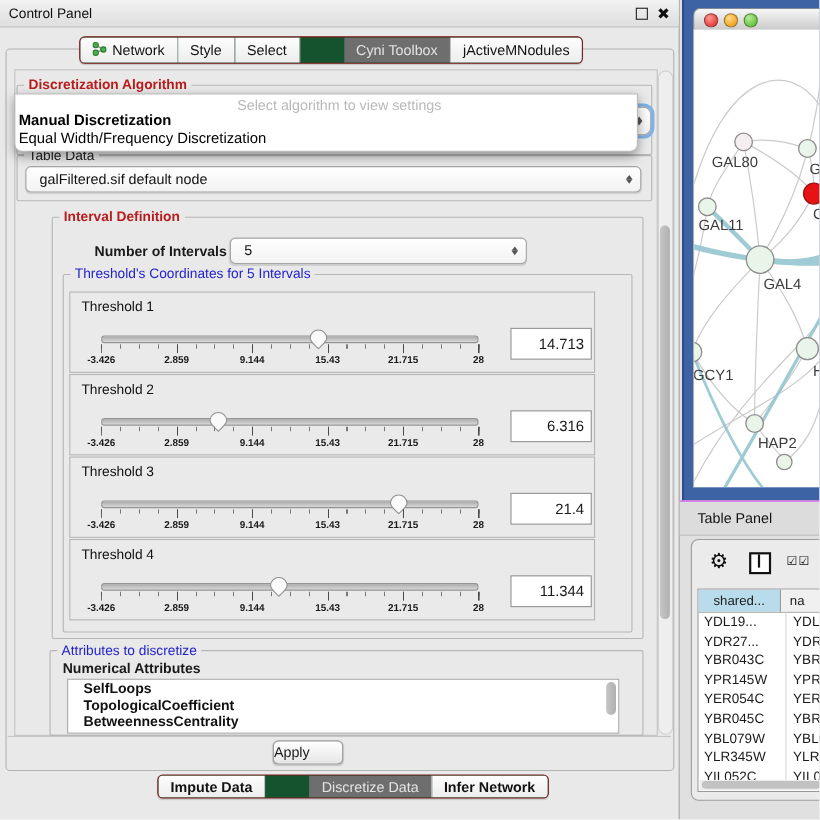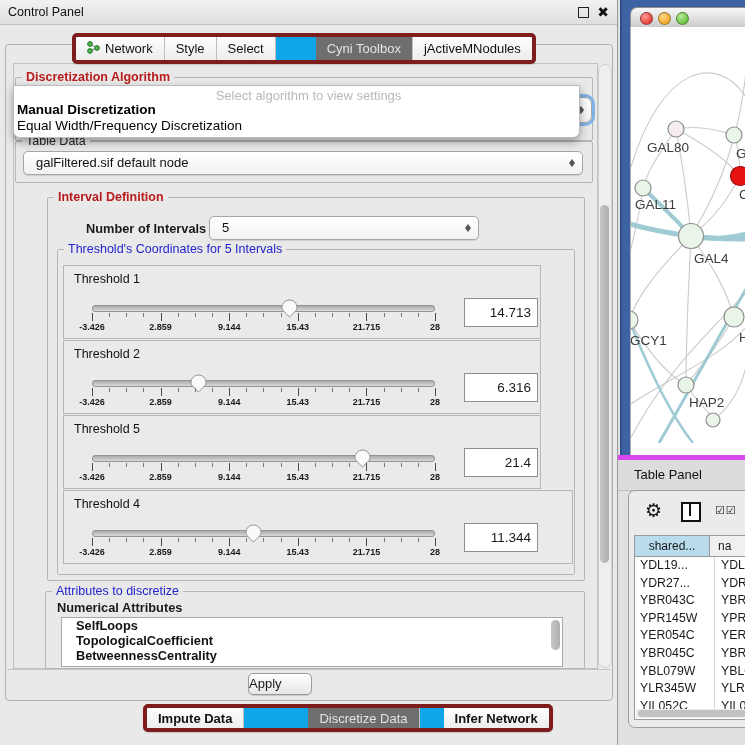--- a/index.html
+++ b/index.html
@@ -8,22 +8,22 @@
         overflow:hidden;-webkit-font-smoothing:antialiased;}
   .ap{position:absolute;}
   
   .cpanel{left:0;top:0;width:617px;height:745px;background:#e9e9e9;border-right:1px solid #9a9a9a;}
   .titlebar{left:0;top:0;width:617px;height:24px;background:linear-gradient(#f2f2f2,#dedede);
             border-bottom:1px solid #c0c0c0;}
   .titletext{left:8px;top:0;line-height:24px;font-size:12.5px;color:#111;}
   .floaticon{right:28px;top:7px;width:9px;height:9px;border:1.5px solid #222;background:transparent;}
   .closeicon{right:8px;top:2px;font-size:14px;font-weight:bold;color:#111;line-height:20px;}
   
-  .tabgroup{display:flex;height:23px;border:4px solid #7f1d1d;border-radius:5px;overflow:hidden;
-            background:#0ea5e9;box-shadow:0 1px 1px rgba(0,0,0,.15);z-index:30;}
+  .tabgroup{display:flex;height:23px;border:1px solid #7f1d1d;border-radius:5px;overflow:hidden;
+            background:#14532d;box-shadow:0 1px 1px rgba(0,0,0,.15);z-index:30;}
   .tab{display:flex;align-items:center;gap:5px;padding:0 11px;font-size:13px;
        background:linear-gradient(#fdfdfd,#ededed);color:#111;border-right:1px solid #bfbfbf;white-space:nowrap;}
   .tab:last-child{border-right:none;}
   .tab.active{background:#6e6e6e;color:#e3e3e3;margin-left:40px;}
   
   .content{left:5px;top:44px;width:606px;height:655px;border:1px solid #b2b2b2;border-radius:4px;background:#e9e9e9;}
   .viewport{left:7px;top:18px;width:583px;height:604px;border:1px solid #c2c2c2;background:#e9e9e9;}
   .group{border:1px solid #b6b6b6;border-radius:2px;}
   .grouplabel{position:absolute;top:-8px;left:6px;background:#e9e9e9;padding:0 4px;font-size:12.5px;white-space:nowrap;}
   .green{color:#b91c1c;font-weight:bold;} .blue{color:#2323cc;} .plain{color:#222;}
@@ -59,22 +59,22 @@
   .vthumb{position:absolute;background:linear-gradient(90deg,#c6c6c6,#b0b0b0);border-radius:5px;}
   .button{background:linear-gradient(#ffffff,#e6e6e6);border:1px solid #9b9b9b;border-radius:5px;
           text-align:left;font-size:13px;line-height:19px;box-shadow:0 1px 1px rgba(0,0,0,.15);}
   .scrollbar{background:#eeeeee;border:1px solid #cfcfcf;border-radius:7px;}
   
   .rightbg{left:618px;top:0;width:127px;height:745px;background:#e0e0e0;}
   .bluedesk{left:620px;top:0;width:125px;height:455px;background:#3e63a5;border-left:2px solid #2e4f8c;}
   .nwtitle{left:630px;top:7px;width:115px;height:20px;border-radius:7px 0 0 0;
            background:linear-gradient(#f7f7f7,#c9c9c9);border:1px solid #8f8f8f;border-right:none;}
   .light{position:absolute;top:4px;width:11px;height:11px;border-radius:50%;border:1px solid rgba(0,0,0,.35);}
-  .canvas{left:630px;top:27px;width:115px;height:530px;background:#ffffff;border-left:1px solid #adadad;overflow:hidden;}
-  .tpbar{left:618px;top:455px;width:127px;height:30px;background:#dcdcdc;border-top:5px solid #d946ef;
+  .canvas{left:630px;top:27px;width:115px;height:416px;background:#ffffff;border-left:1px solid #adadad;overflow:hidden;}
+  .tpbar{left:618px;top:455px;width:127px;height:30px;background:#dcdcdc;border-top:1px solid #d946ef;
          border-bottom:1px solid #bdbdbd;}
   .tpbartext{left:16px;top:0;line-height:29px;font-size:13px;color:#111;}
   .twin{left:628px;top:490px;width:130px;height:236px;background:#ebebeb;border:1px solid #9d9d9d;border-radius:7px;}
   .geari{position:absolute;left:16px;top:8px;font-size:19px;color:#111;}
   .colicon{position:absolute;left:52px;top:11px;width:16px;height:16px;border:2px solid #111;background:#fff;}
   .colicon:before{content:"";position:absolute;left:6px;top:0;width:2px;height:12px;background:#111;}
   .checks{position:absolute;left:86px;top:13px;font-size:11px;color:#111;letter-spacing:1px;}
   .tbl{position:absolute;left:5px;top:44px;width:120px;height:183px;background:#fff;border:1px solid #9a9a9a;overflow:hidden;}
   .thead{display:flex;height:20px;border-bottom:1px solid #999;}
   .th1{width:74px;background:#b9dcec;border-right:1px solid #999;text-align:center;line-height:20px;font-size:12px;}
@@ -201,41 +201,41 @@
           <span class="tl" style="left:20%">2.859</span>
           <span class="tl" style="left:40%">9.144</span>
           <span class="tl" style="left:60%">15.43</span>
           <span class="tl" style="left:80%">21.715</span>
           <span class="tl" style="left:100%">28</span>
         </div>
         <div class="vbox">6.316</div>
       </div>
 
       <div class="tbox" style="top:370px;">
-        <div class="tlabel">Threshold 5</div>
+        <div class="tlabel">Threshold 3</div>
         <div class="trackwrap">
           <div class="track"></div>
           <svg class="handle" width="17" height="19" viewBox="0 0 17 19" style="left: calc(78.9983% - 8.5px);">
               <path d="M8.5,1 C12.6,1 16,4.2 16,8.2 C16,11.6 13,13.4 8.5,18 C4,13.4 1,11.6 1,8.2 C1,4.2 4.4,1 8.5,1 Z" fill="#fafafa" stroke="#8f8f8f"></path>
             </svg>
         </div>
         <div class="ticks-minor"></div>
           <div class="ticks-major"></div>
         <div class="ticklabels">
           <span class="tl" style="left:0%">-3.426</span>
           <span class="tl" style="left:20%">2.859</span>
           <span class="tl" style="left:40%">9.144</span>
           <span class="tl" style="left:60%">15.43</span>
           <span class="tl" style="left:80%">21.715</span>
           <span class="tl" style="left:100%">28</span>
         </div>
         <div class="vbox">21.4</div>
       </div>
 
-      <div class="tbox" style="top:445px;padding-left:32px;">
+      <div class="tbox" style="top:445px;">
         <div class="tlabel">Threshold 4</div>
         <div class="trackwrap">
           <div class="track"></div>
           <svg class="handle" width="17" height="19" viewBox="0 0 17 19" style="left: calc(46.9993% - 8.5px);">
               <path d="M8.5,1 C12.6,1 16,4.2 16,8.2 C16,11.6 13,13.4 8.5,18 C4,13.4 1,11.6 1,8.2 C1,4.2 4.4,1 8.5,1 Z" fill="#fafafa" stroke="#8f8f8f"></path>
             </svg>
         </div>
         <div class="ticks-minor"></div>
           <div class="ticks-major"></div>
         <div class="ticklabels">
@@ -261,21 +261,21 @@
       </div>
 
       <div class="ap" style="left:1px;top:624px;width:603px;border-top:1px solid #c6c6c6;"></div>
       <div class="ap button" style="left:242px;top:628px;width:62px;height:20px;">Apply</div>
 
       <div class="ap scrollbar" style="left:592px;top:19px;width:12px;height:602px;">
         <div class="vthumb" style="left:1px;top:140px;width:9px;height:358px;"></div>
       </div>
     </div>
 
-    <div class="ap tabgroup" style="left:143px;top:704px;height:20px;gap:24px;">
+    <div class="ap tabgroup" style="left:143px;top:704px;height:20px;">
       <div class="tab" style="font-weight:bold;">
           <span>Impute Data</span>
         </div>
       <div class="tab active">
           <span>Discretize Data</span>
         </div>
       <div class="tab" style="font-weight:bold;">
           <span>Infer Network</span>
         </div>
     </div>

